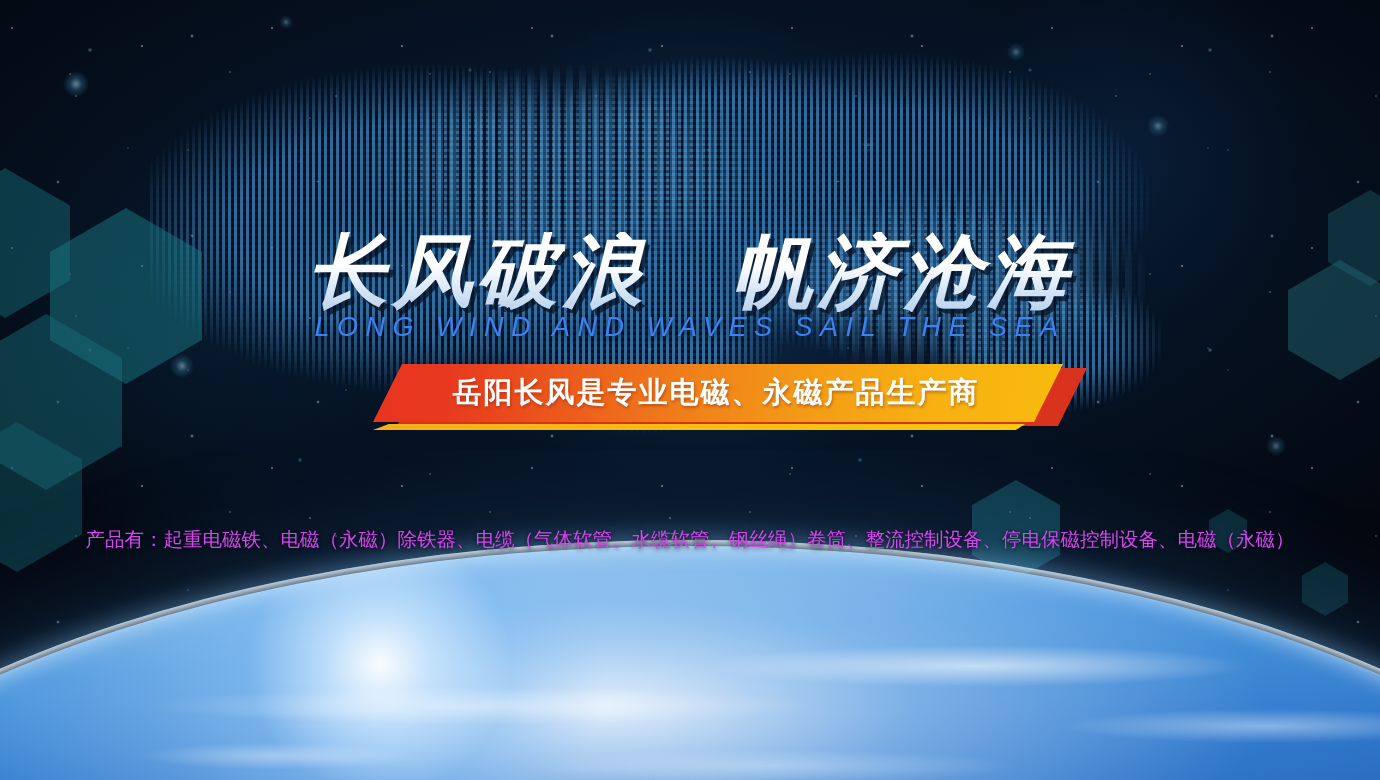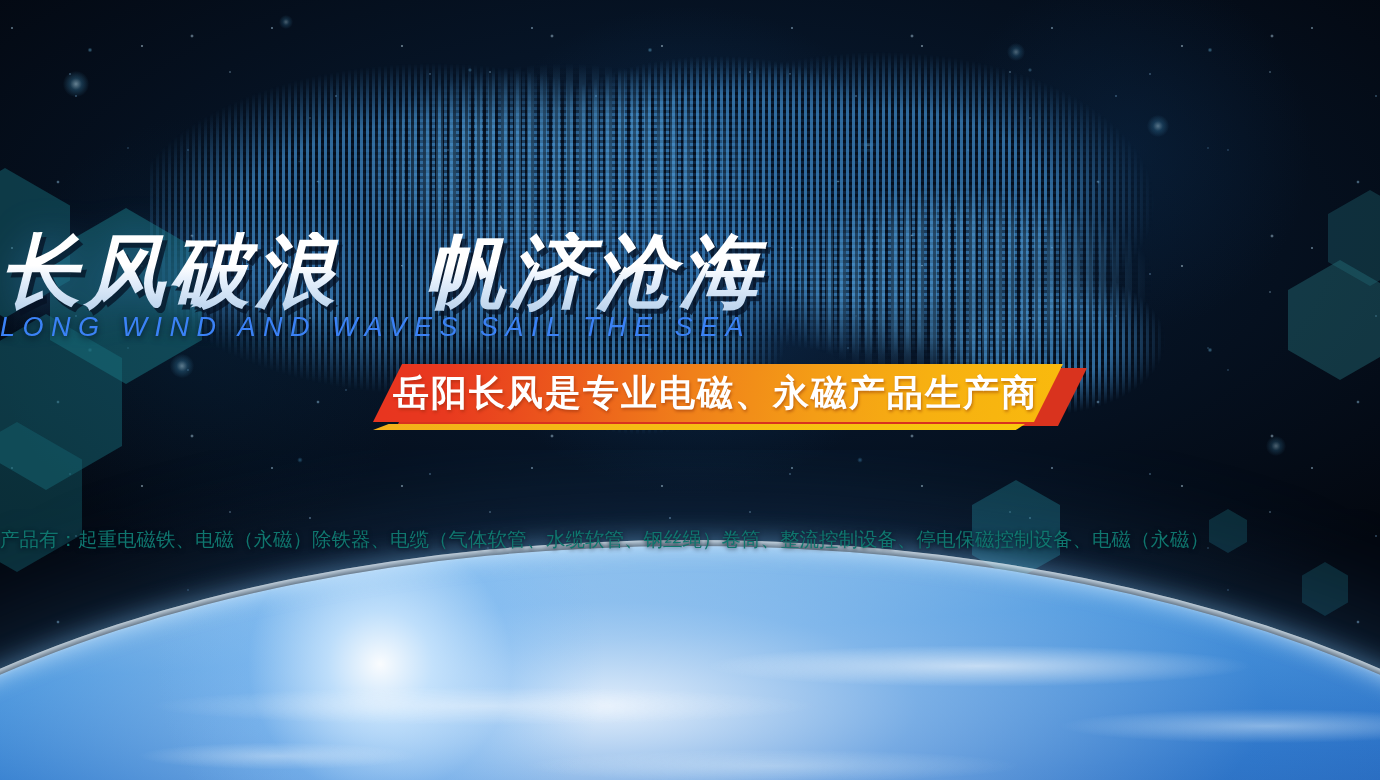--- a/index.html
+++ b/index.html
@@ -210,21 +210,21 @@
     box-shadow:
       inset 0 8px 22px rgba(215,238,255,.70),
       inset 0 2px 6px rgba(255,255,255,.85),
       0 -2px 26px rgba(130,200,255,.45);
   }
 
   
   .content {
     position: absolute;
     inset: 0;
-    text-align: left;
+    text-align: center;
   }
 
   .headline {
     position: absolute;
     left: 0;
     right: 0;
     top: 232px;
     font-size: 80px;
     font-weight: bold;
     letter-spacing: 5px;
@@ -283,21 +283,21 @@
       #f0801a 46%,
       #f49d16 64%,
       #f7b011 80%,
       #f9ba0d 100%);
     clip-path: polygon(4.2% 0%, 100% 0%, 95.8% 100%, 0% 100%);
     display: flex;
     align-items: center;
     justify-content: center;
   }
   .ribbon-text {
-    font-size: 36px;
+    font-size: 29px;
     font-weight: bold;
     color: #ffffff;
     letter-spacing: 2px;
     text-shadow: 1px 2px 3px rgba(130,40,10,.45);
     white-space: pre;
     transform: translateX(-2px);
   }
   .ribbon-strip {
     position: absolute;
     left: 18px;
@@ -308,21 +308,21 @@
     clip-path: polygon(2.4% 0%, 100% 0%, 98.6% 100%, 0% 100%);
   }
 
   .desc {
     position: absolute;
     left: 0;
     right: 0;
     top: 462px;
     font-size: 19.5px;
     line-height: 31px;
-    color: #0f766e;
+    color: #d946ef;
     text-shadow: 0 1px 4px rgba(3,10,24,.9);
     white-space: pre;
   }
   .desc .line { display: block; }
 </style>
 </head>
 <body>
 
 <div class="banner">
 

